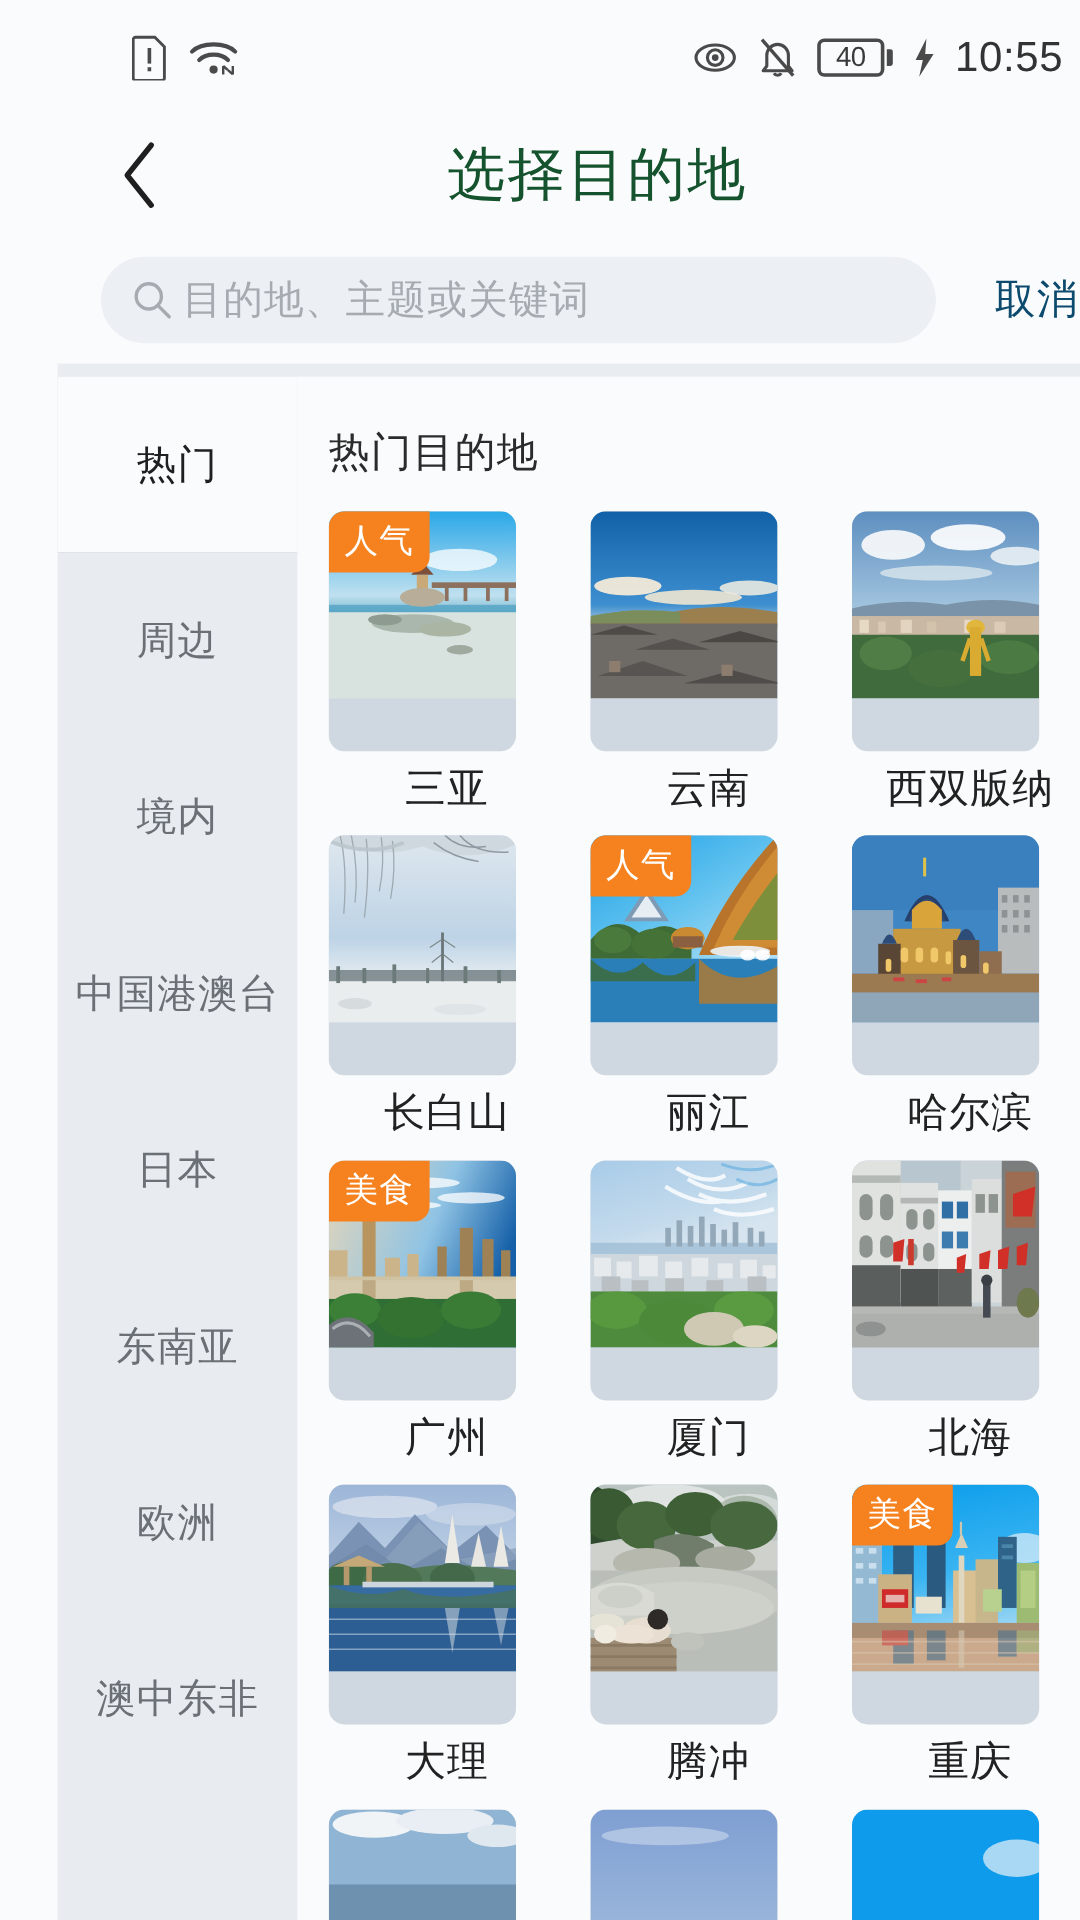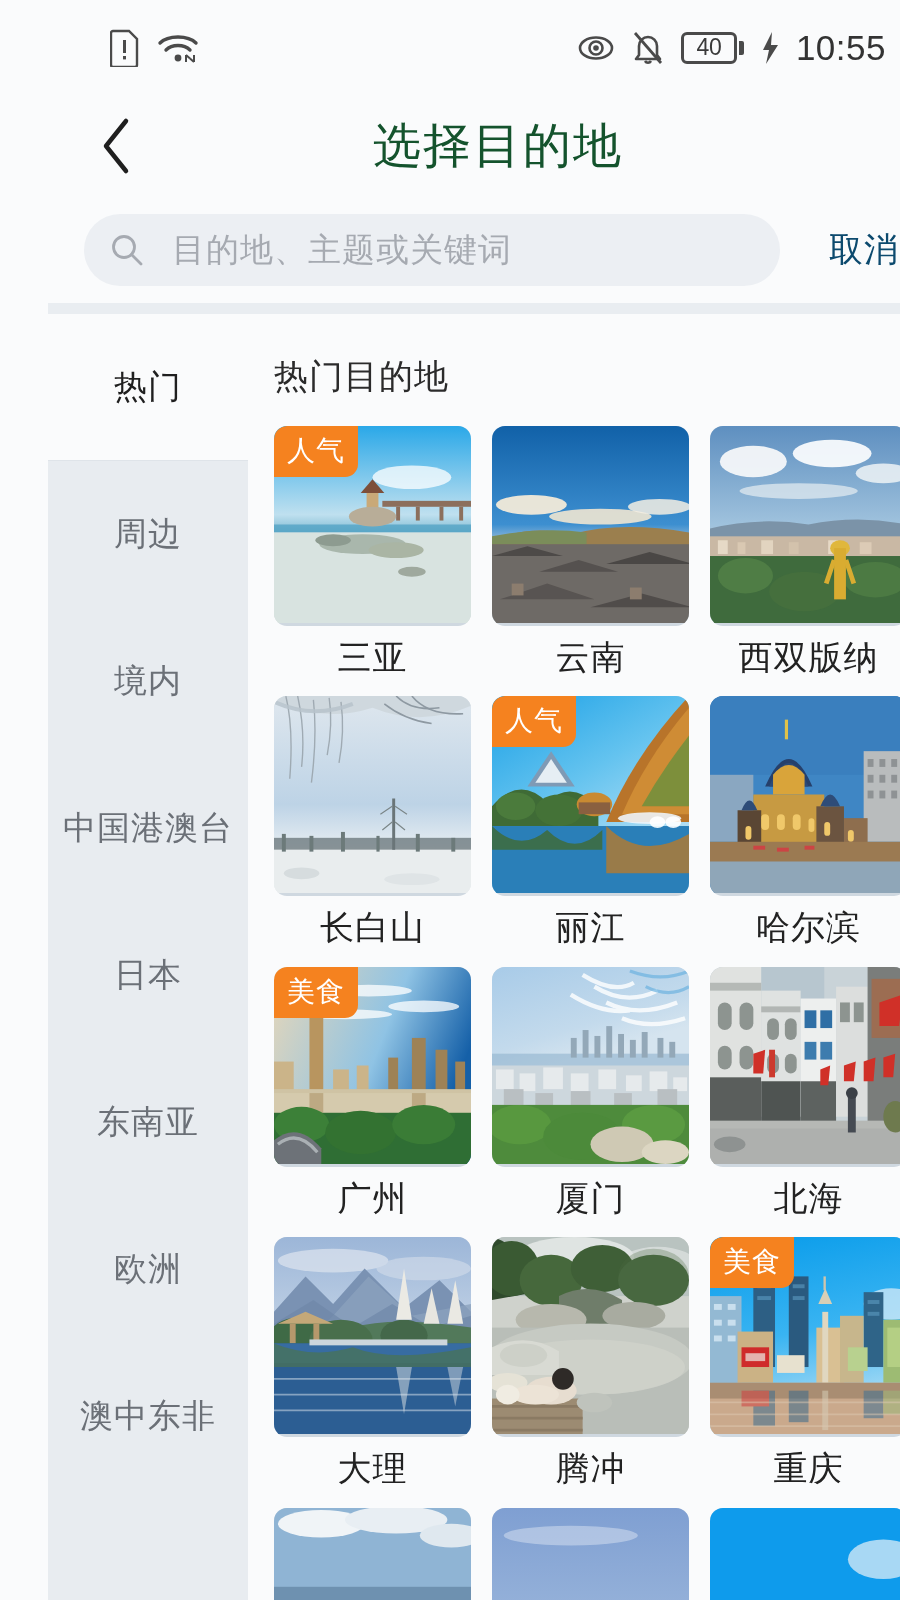--- a/index.html
+++ b/index.html
@@ -44,21 +44,21 @@
     width: 100%; text-align: center; font-size: 48px; color: #14532d; letter-spacing: 2px;
   }
 
   
   .searchrow {
     height: 106px; display: flex; align-items: center; padding: 0 0 0 36px;
     background: #fafbfc;
   }
   .searchbox {
     flex: 1; height: 72px; background: #eceff3; border-radius: 36px;
-    display: flex; align-items: center; padding: 0 26px; gap: 28px; cursor: text;
+    display: flex; align-items: center; padding: 0 26px; gap: 8px; cursor: text;
   }
   .search-ph { font-size: 33px; color: #a6aab1; letter-spacing: 1px; }
   .cancel-btn {
     width: 168px; text-align: center; font-size: 34px; color: #0c4a6e;
     cursor: pointer; letter-spacing: 1px;
   }
   .divider-bar { height: 11px; background: #e9edf1; width: 100%; }
 
   
   .content { display: flex; height: calc(1600px - 95px - 102px - 106px - 11px); }
@@ -87,21 +87,21 @@
   .section-title {
     font-size: 34px; color: #2b2b2b; letter-spacing: 1px;
     padding: 40px 0 26px 0;
   }
   .grid {
     display: grid; grid-template-columns: repeat(3, 197px);
     column-gap: 21px; row-gap: 20px;
   }
   .card { width: 197px; cursor: pointer; }
   .thumb {
-    width: 197px; height: 200px; border-radius: 13px; position: relative;
+    width: 156px; height: 200px; border-radius: 13px; position: relative;
     overflow: hidden; background: #cfd8e0;
   }
   .badge {
     position: absolute; top: 0; left: 0; z-index: 5;
     background: #f5821f; color: #fff; font-size: 28px; line-height: 1;
     padding: 11px 13px 12px 13px; border-radius: 13px 0 13px 0;
     letter-spacing: 1px;
   }
   .card-label {
     text-align: center; font-size: 34px; color: #222; letter-spacing: 1px;

